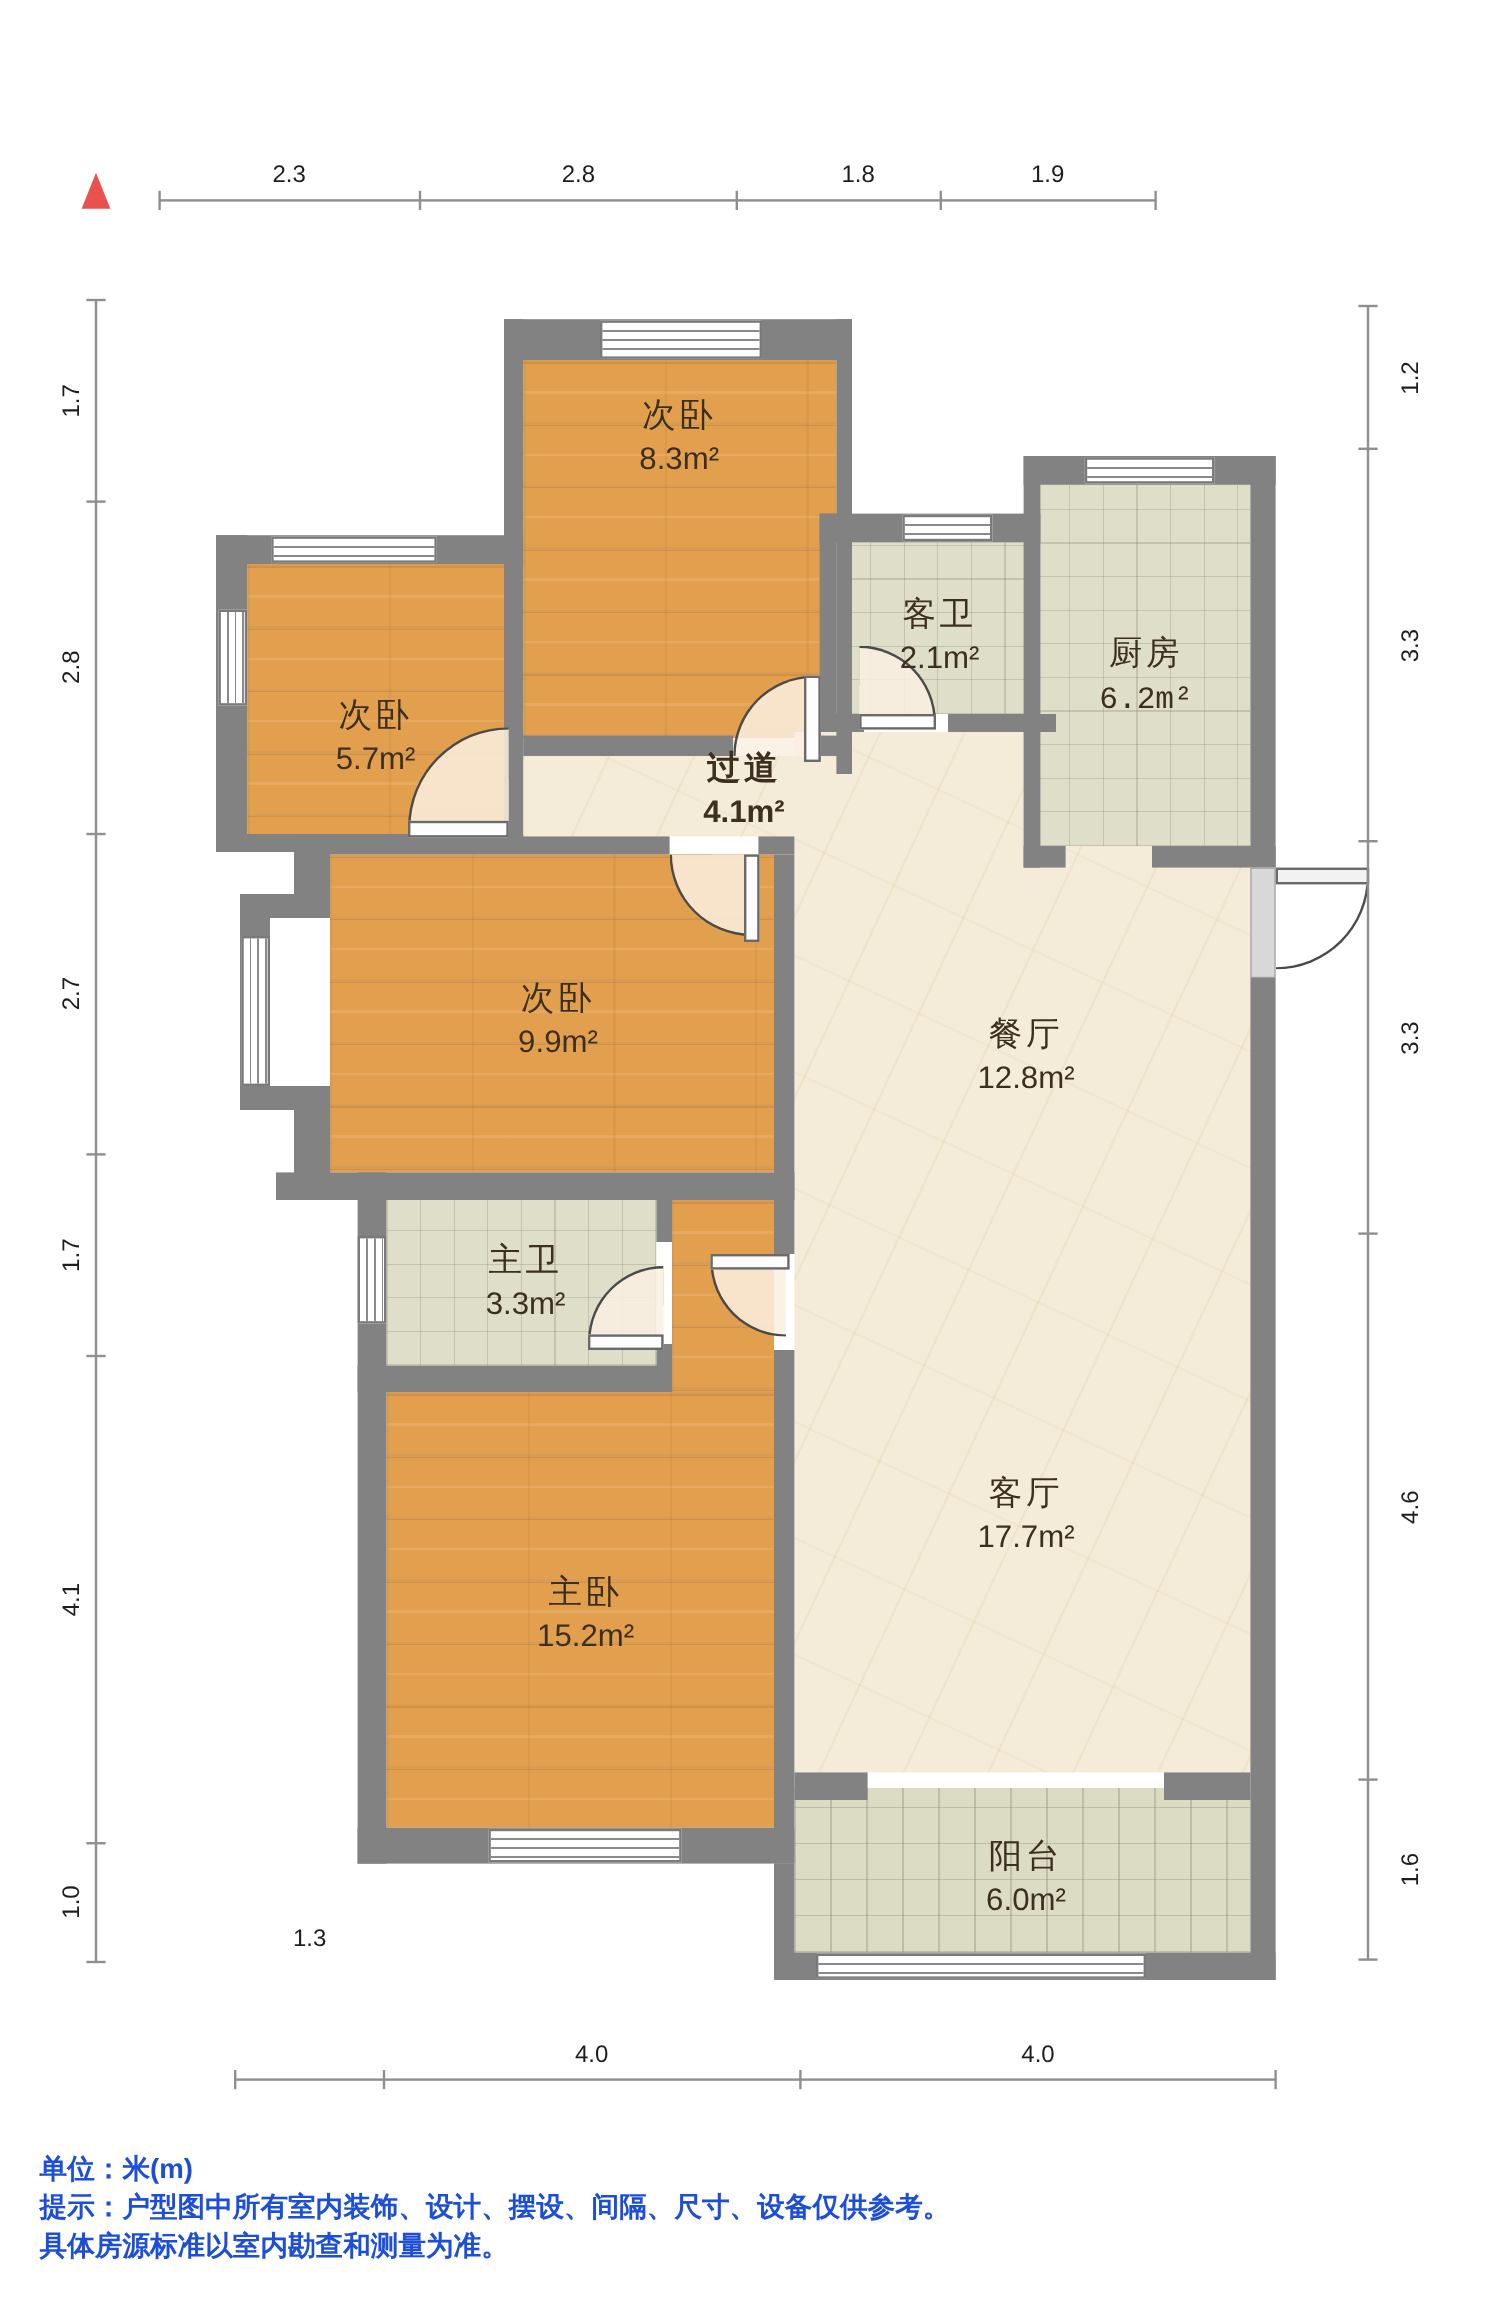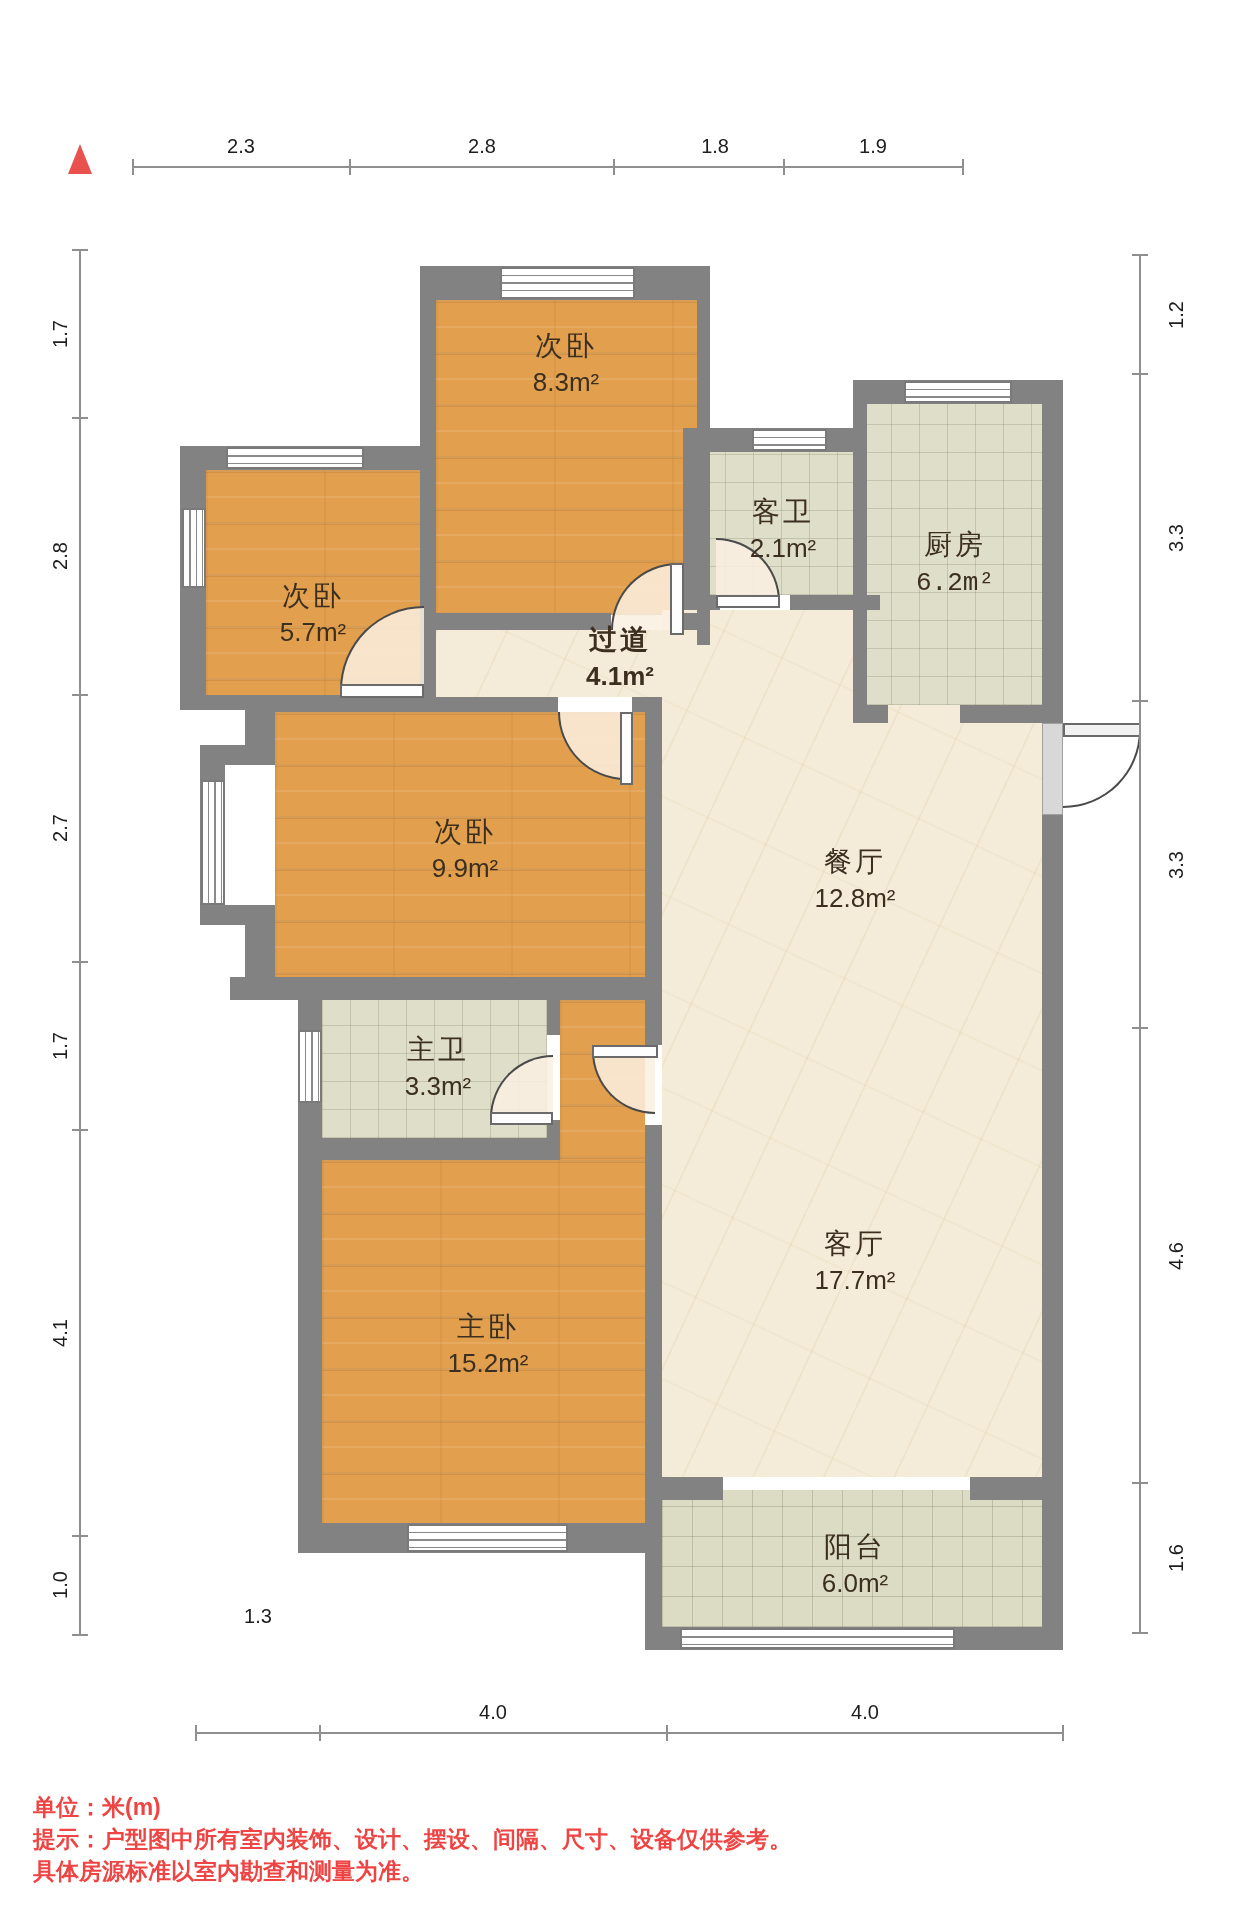--- a/index.html
+++ b/index.html
@@ -41,21 +41,21 @@
   .room-label .nm{font-size:28px;letter-spacing:3px;white-space:nowrap;}
   .room-label .ar{font-size:26px;margin-top:9px;white-space:nowrap;letter-spacing:0;}
   
   .dim-line{position:absolute;background:#8f8f8f;}
   .tick{position:absolute;background:#8f8f8f;}
   .dim-label{position:absolute;font-size:20px;color:#1d1d1d;text-align:center;width:60px;height:24px;line-height:24px;}
   .dim-label.rot{width:48px;transform:rotate(-90deg);}
   
   .north{position:absolute;width:0;height:0;border-left:12px solid transparent;border-right:12px solid transparent;border-bottom:30px solid #e8514e;}
   
-  .footer-line{position:absolute;font-size:23px;font-weight:bold;color:#ef4444;white-space:nowrap;}
+  .footer-line{position:absolute;font-size:23px;font-weight:bold;color:#1d4ed8;white-space:nowrap;}
 </style>
 </head>
 <body>
 
 <div id="canvas">
 
   <div class="north" style="left:68px;top:144px;"></div>
 
   <div class="floor-wood" style="left:436px;top:300px;width:261px;height:315px;"></div>
   <div class="floor-wood" style="left:206px;top:470px;width:214px;height:225px;"></div>

